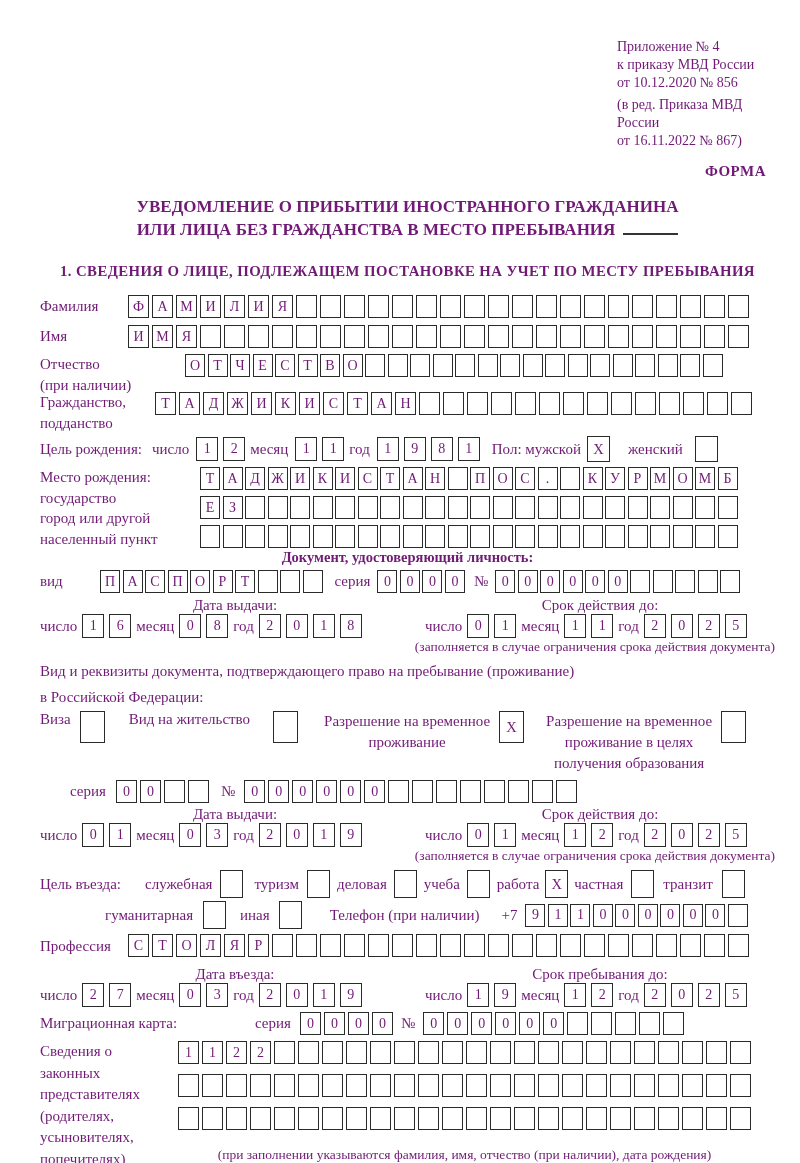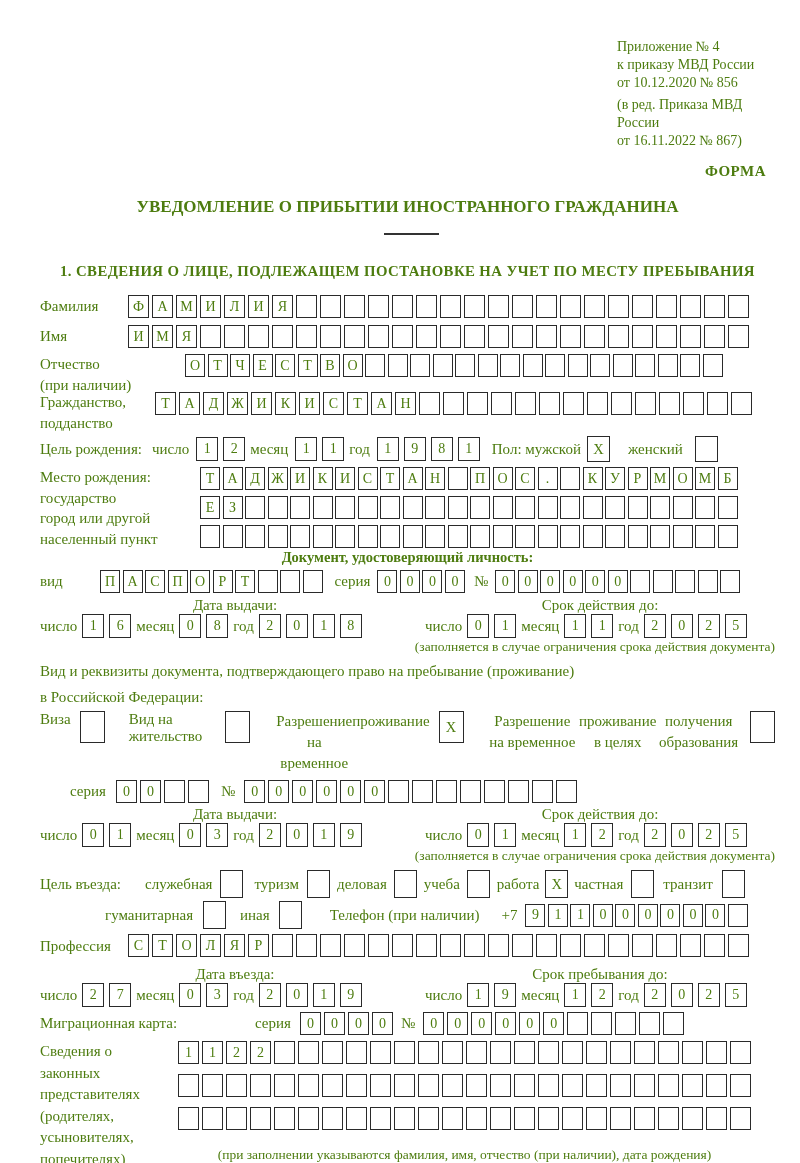--- a/index.html
+++ b/index.html
@@ -1,19 +1,19 @@
 <!DOCTYPE html>
 <html><head>
 <meta charset="utf-8">
 <style>
   html,body { margin:0; padding:0; background:#fff; }
   .page {
     width:800px; height:1163px; box-sizing:border-box;
     padding:38px 25px 10px 40px;
-    background:#fff; color:#4d7c0f;
+    background:#fff; color:#701a75;
     font-family:"Liberation Serif","DejaVu Serif",serif;
     font-size:15px; position:relative; overflow:hidden;
   }
   .appendix { margin-left:577px; font-size:14px; line-height:18px; }
   .appendix .amend { margin-top:4px; }
   .forma { text-align:right; font-weight:bold; font-size:15px; margin-top:13px; padding-right:9px; letter-spacing:.5px; }
   .title { text-align:center; font-weight:bold; font-size:17px; margin-top:15px; line-height:23px; }
   .blank { display:inline-block; width:55px; border-bottom:2px solid #333; height:13px; margin-left:8px; }
   .sec-head { font-weight:bold; font-size:14.8px; margin-top:22px; text-align:center; letter-spacing:.4px; white-space:nowrap; }
 
@@ -34,40 +34,40 @@
   .cb.tall { width:23px; height:30px; }
 
   .dg { display:inline-flex; gap:5px; align-items:center; }
   .dg .dlabel { margin-right:2px; }
   .dhead { display:flex; }
   .dhead span { text-align:center; }
   .note { font-size:13.5px; text-align:right; line-height:17px; }
   .center-head { text-align:center; font-weight:bold; font-size:14.5px; }
   .intro { line-height:19px; }
   .opt { display:flex; align-items:flex-start; gap:9px;justify-content:center; }
-  .optlines { display:flex; text-align:center; line-height:21px; }
+  .optlines { display:flex; flex-direction:column; text-align:center; line-height:21px; }
 </style>
 </head>
 <body>
 
 <div class="page">
 
   <div class="appendix">
     <div>Приложение № 4</div>
     <div>к приказу МВД России</div>
     <div>от 10.12.2020 № 856</div>
     <div class="amend">(в ред. Приказа МВД России</div>
     <div>от 16.11.2022 № 867)</div>
   </div>
 
   <div class="forma">ФОРМА</div>
 
   <div class="title">
     <div>УВЕДОМЛЕНИЕ О ПРИБЫТИИ ИНОСТРАННОГО ГРАЖДАНИНА</div>
-    <div><span class="blank"></span></div>
+    <div><span>ИЛИ ЛИЦА БЕЗ ГРАЖДАНСТВА В МЕСТО ПРЕБЫВАНИЯ</span><span class="blank"></span></div>
   </div>
 
   <div class="sec-head">1. СВЕДЕНИЯ О ЛИЦЕ, ПОДЛЕЖАЩЕМ ПОСТАНОВКЕ НА УЧЕТ ПО МЕСТУ ПРЕБЫВАНИЯ</div>
 
   <div class="frow" style="margin-top:15px">
     <span class="flabel" style="width:88px">Фамилия</span>
     <span class="boxrow">
         <span class="box">Ф</span>
         <span class="box">А</span>
         <span class="box">М</span>

